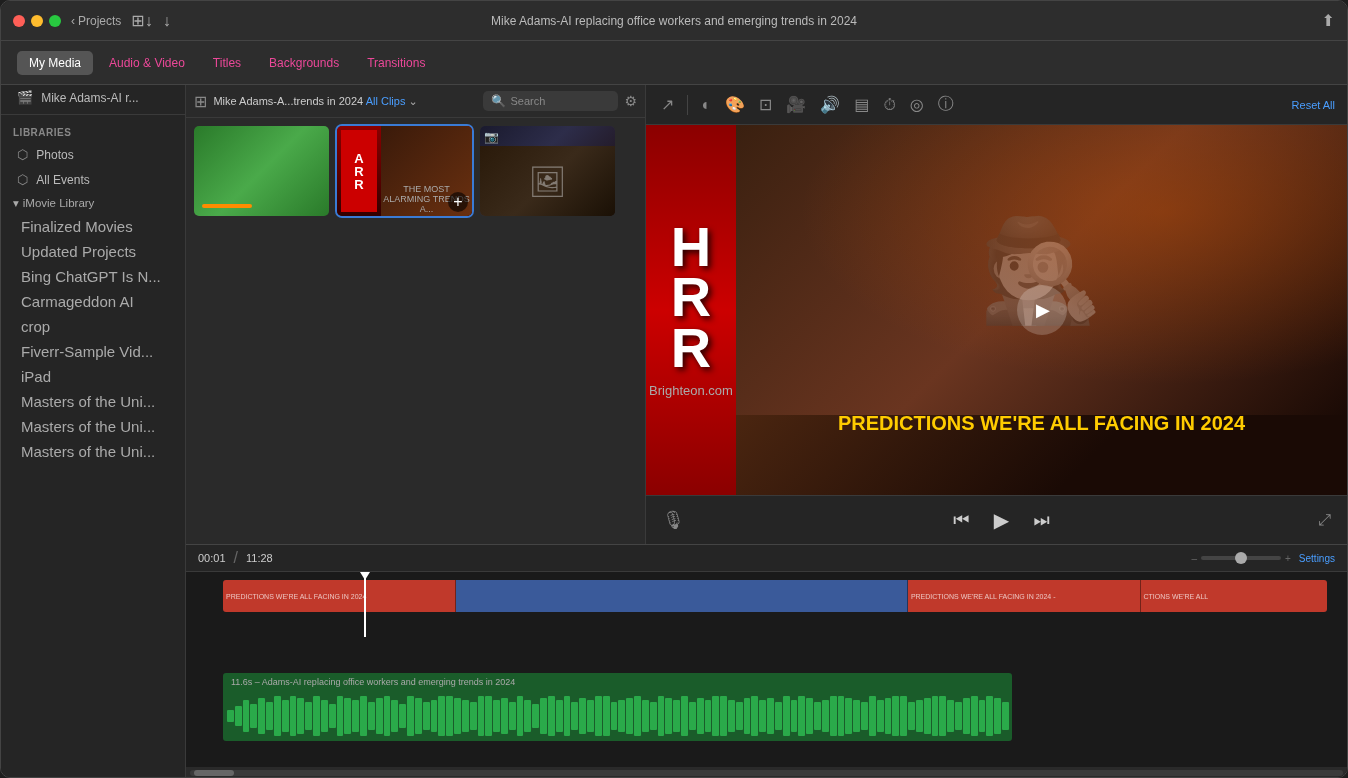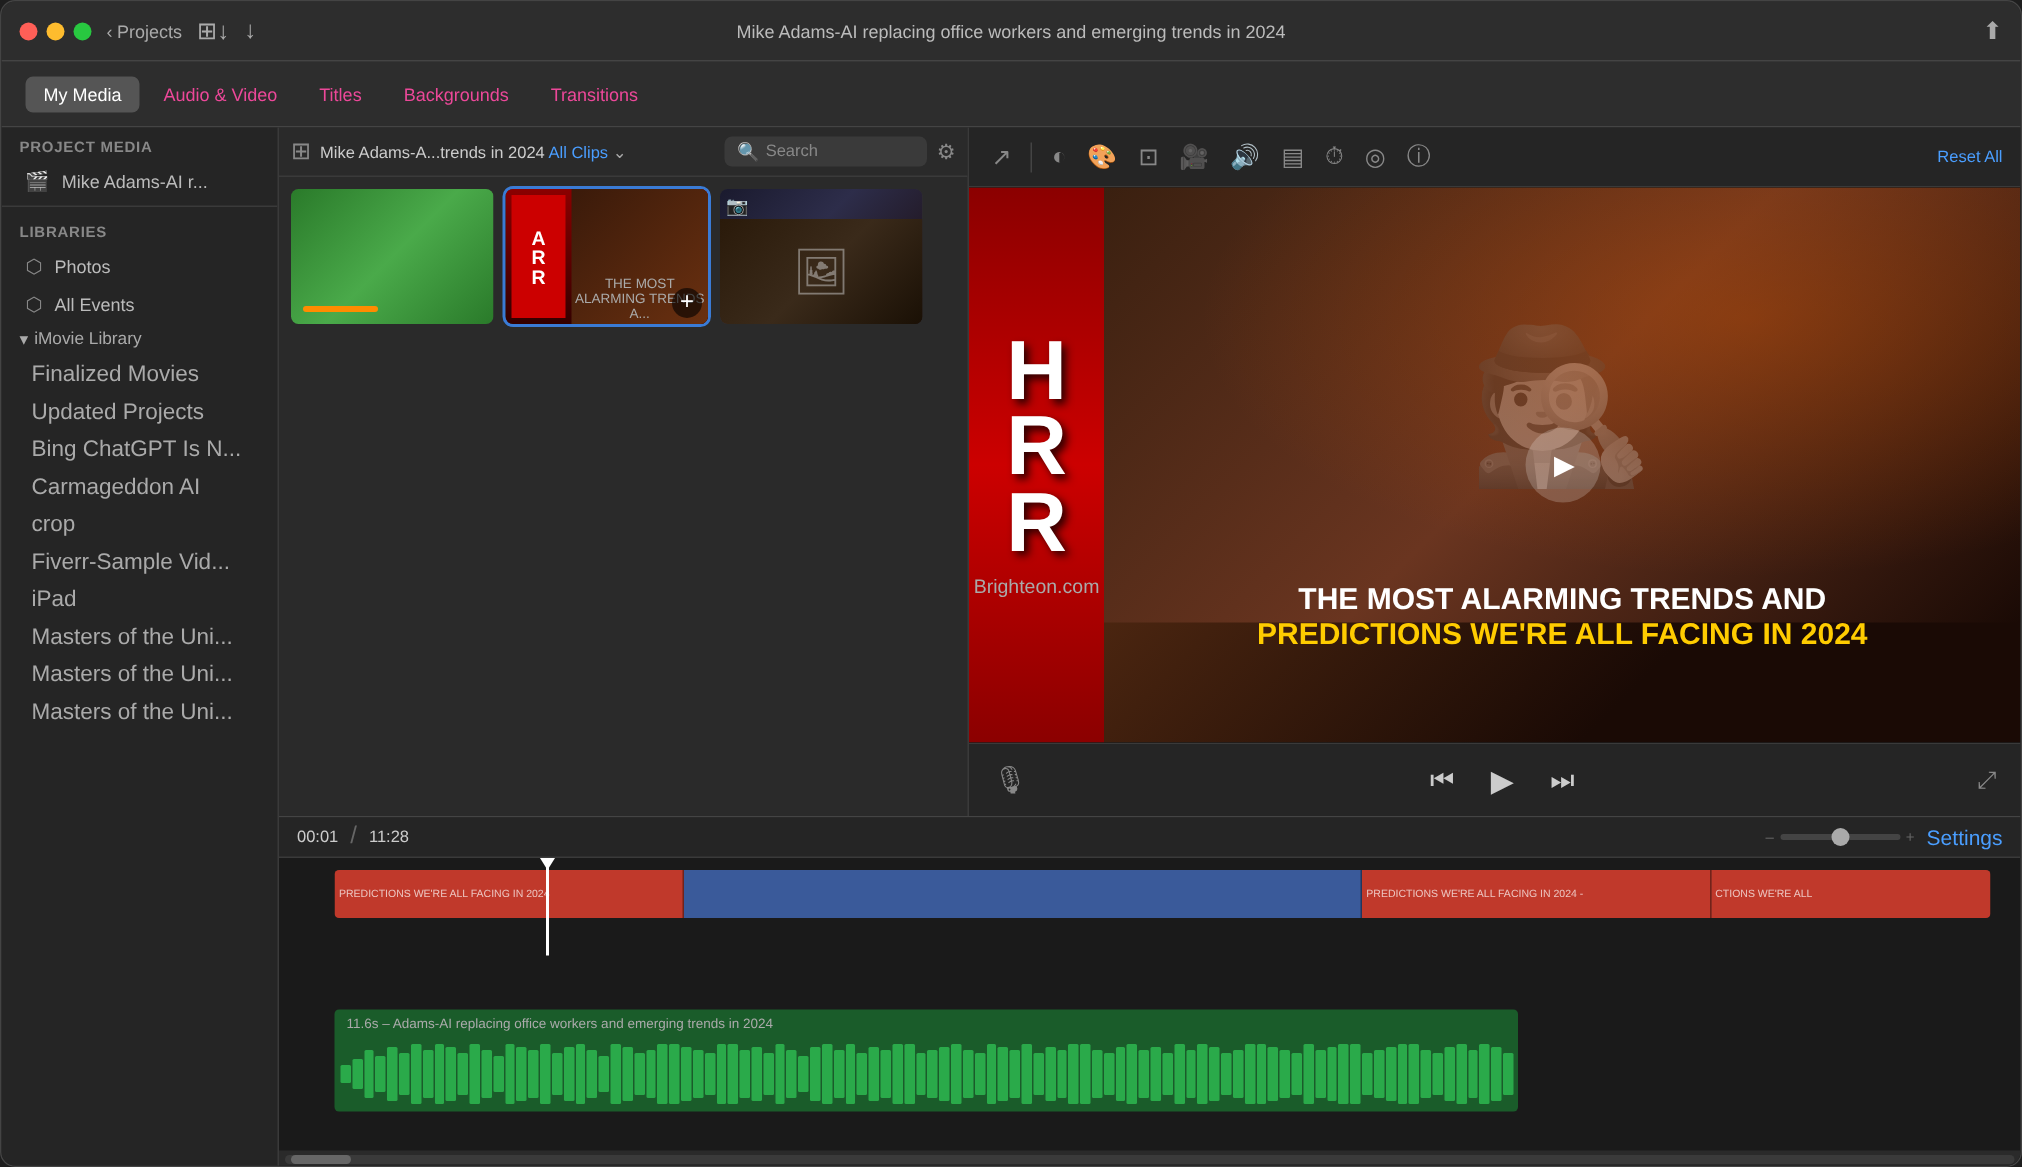--- a/index.html
+++ b/index.html
@@ -419,21 +419,21 @@
       gap: 8px;
     }
     .time-display {
       font-size: 11px;
       color: #ccc;
       font-variant-numeric: tabular-nums;
     }
     .time-sep { color: #666; }
     .timeline-settings {
       margin-left: auto;
-      font-size: 14px;
+      font-size: 10px;
       color: #4a9eff;
       cursor: pointer;
     }
     .timeline-zoom {
       display: flex;
       align-items: center;
       gap: 4px;
     }
     .zoom-track {
       width: 80px;
@@ -566,21 +566,20 @@
   <div class="toolbar-tab active">My Media</div>
   <div class="toolbar-tab">Audio &amp; Video</div>
   <div class="toolbar-tab">Titles</div>
   <div class="toolbar-tab">Backgrounds</div>
   <div class="toolbar-tab">Transitions</div>
 </div>
 
 <div class="main-layout">
 
   <div class="sidebar">
-    <div class="sidebar-section-label">PROJECT MEDIA</div>
     <div class="sidebar-item">
       <span class="sidebar-item-icon">🎬</span>
       <span>Mike Adams-AI r...</span>
     </div>
     <div class="sidebar-divider"></div>
     <div class="sidebar-section-label">LIBRARIES</div>
     <div class="sidebar-item">
       <span class="sidebar-item-icon">⬡</span>
       <span>Photos</span>
     </div>
@@ -686,21 +685,20 @@
                 <div style="font-size:100px;opacity:0.4;filter:grayscale(1);">🕵️</div>
 
                 <div style="position:absolute;top:0;left:0;right:0;bottom:0;background:radial-gradient(ellipse at 70% 30%,rgba(200,80,0,0.4),transparent 60%);"></div>
               </div>
 
               <div class="preview-play-btn">
                 <span style="font-size:18px;color:white;margin-left:3px;">▶</span>
               </div>
 
               <div class="preview-title-text">
-                <div class="alarming-line1">THE MOST ALARMING TRENDS AND</div>
                 <div class="alarming-line2">PREDICTIONS WE'RE ALL FACING IN 2024</div>
               </div>
             </div>
           </div>
         </div>
 
         <div class="preview-controls">
           <span class="mic-icon">🎙</span>
           <div class="ctrl-spacer"></div>
           <div class="ctrl-center">

